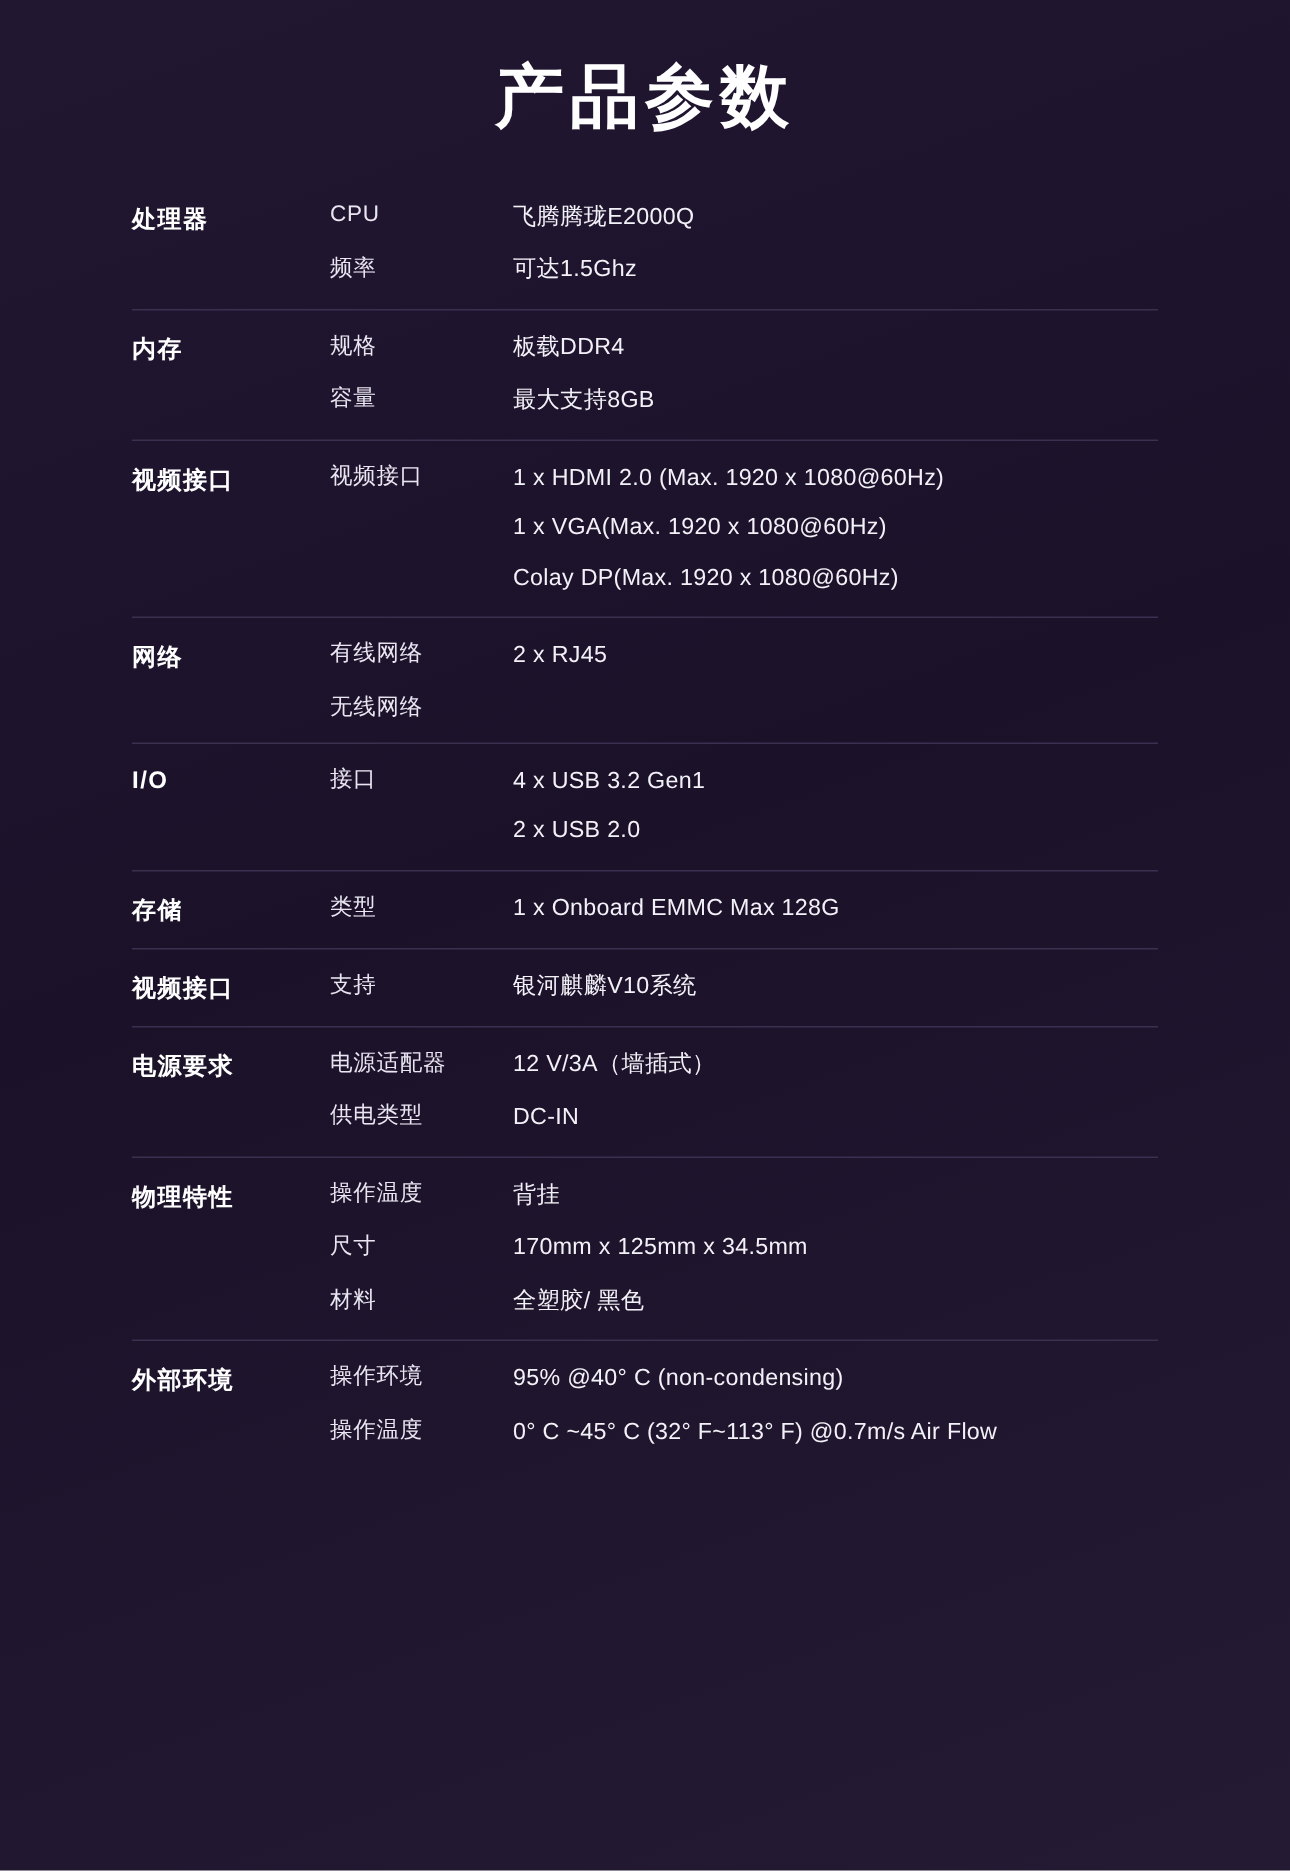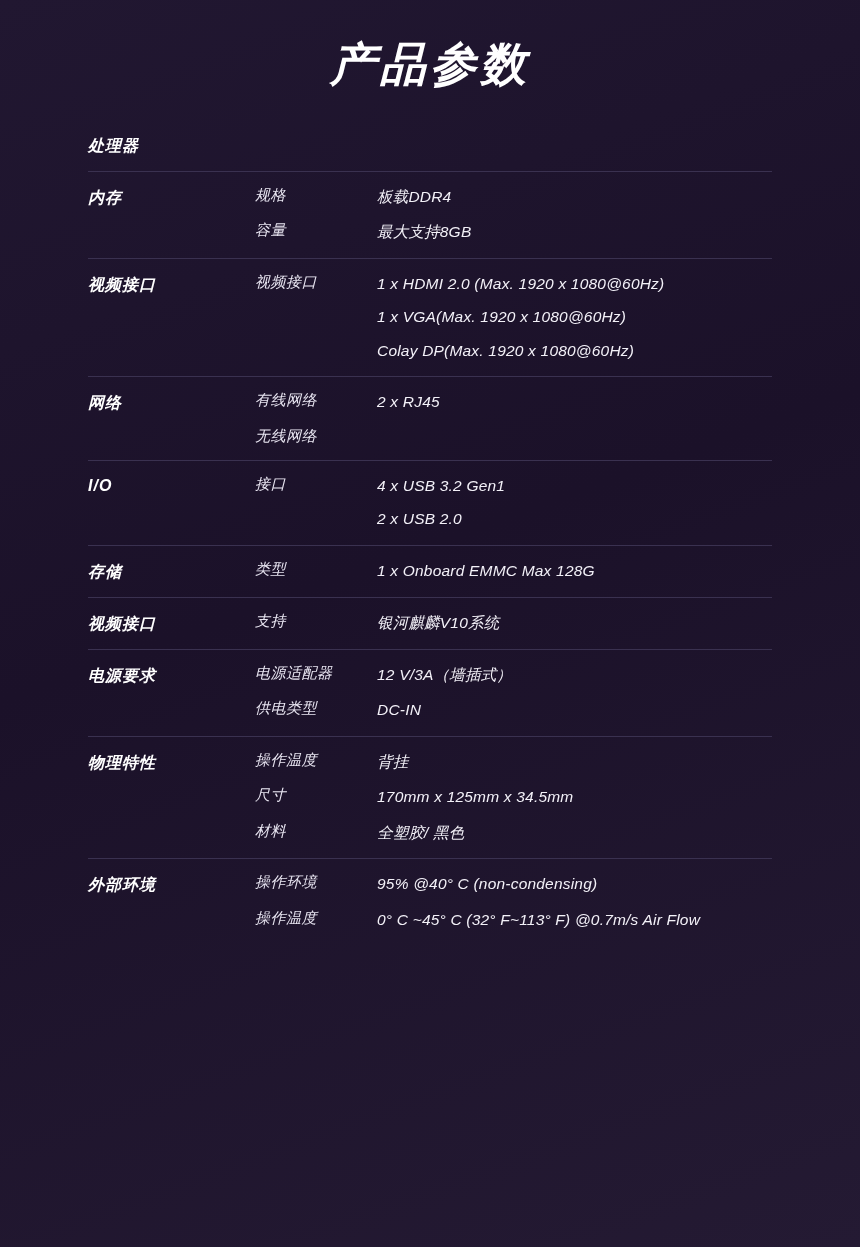--- a/index.html
+++ b/index.html
@@ -13,21 +13,20 @@
     background: linear-gradient(160deg, #211731 0%, #1b1129 45%, #241a33 100%);
     font-family: "Liberation Sans", sans-serif;
     color: #ffffff;
     overflow: hidden;
   }
   .page {
     position: relative;
     width: 860px;
     height: 1247px;
     box-sizing: border-box;
-    font-style: italic;
   }
   .title {
     text-align: center;
     font-size: 46px;
     font-weight: bold;
     letter-spacing: 4px;
     color: #ffffff;
     padding-top: 34px;
     padding-bottom: 24px;
   }
@@ -35,21 +34,20 @@
     margin: 0 88px 0 88px;
     width: 684px;
   }
   .row {
     display: flex;
     align-items: flex-start;
     border-top: 1px solid #3a3150;
     padding: 14px 0 14px 0;
     min-height: 38px;
     box-sizing: border-box;
-    gap: 35px;
   }
   .row.first {
     border-top: none;
   }
   .cat {
     width: 132px;
     flex: 0 0 132px;
     font-size: 16px;
     font-weight: bold;
     color: #ffffff;
@@ -95,20 +93,34 @@
 <body>
 
 <div class="page">
 
   <div class="title">产品参数</div>
 
   <div class="spec-table">
 
     <div class="row first">
       <div class="cat">处理器</div>
+      <div class="pairs">
+        <div class="pair">
+          <div class="sub">CPU</div>
+          <div class="val">
+            <div class="line">飞腾腾珑E2000Q</div>
+          </div>
+        </div>
+        <div class="pair">
+          <div class="sub">频率</div>
+          <div class="val">
+            <div class="line">可达1.5Ghz</div>
+          </div>
+        </div>
+      </div>
     </div>
 
     <div class="row">
       <div class="cat">内存</div>
       <div class="pairs">
         <div class="pair">
           <div class="sub">规格</div>
           <div class="val">
             <div class="line">板载DDR4</div>
           </div>

